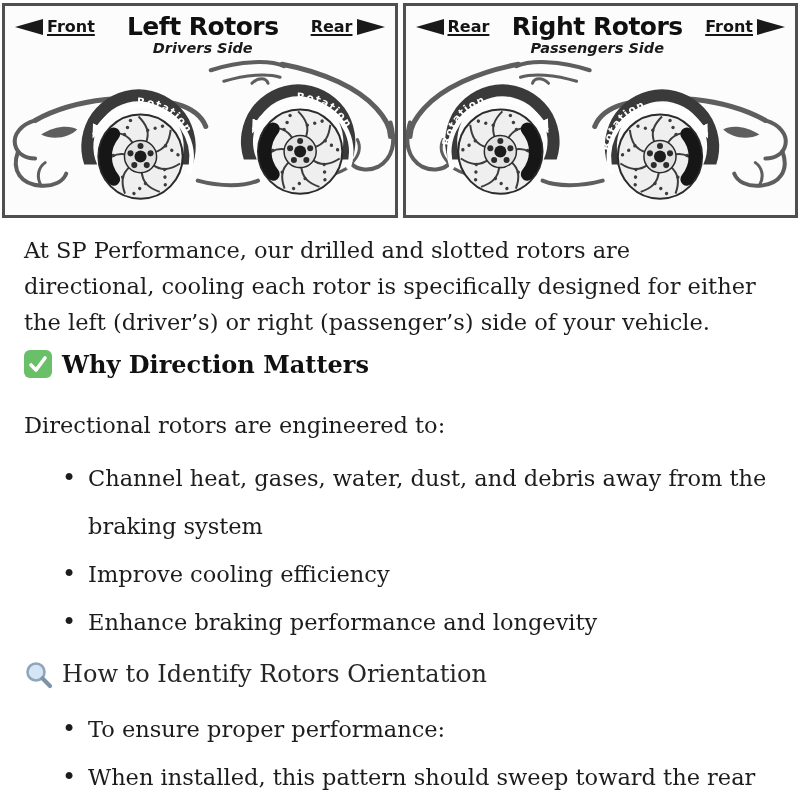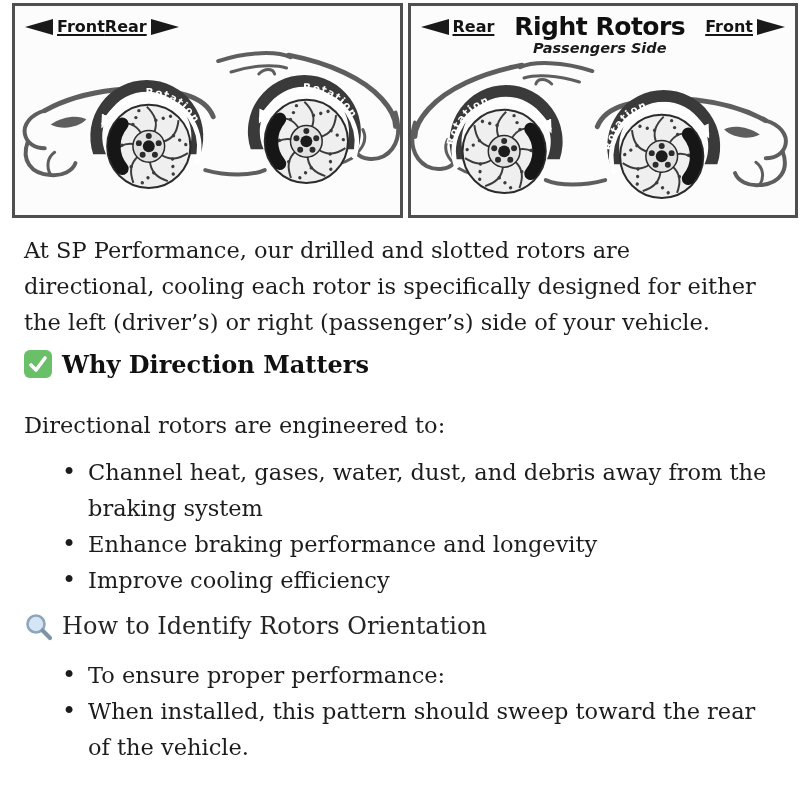--- a/index.html
+++ b/index.html
@@ -1,20 +1,20 @@
 <!DOCTYPE html>
 <html><head>
 <meta charset="utf-8">
 <style>
   * { margin:0; padding:0; box-sizing:border-box; }
   html,body { width:800px; background:#ffffff; font-family:"DejaVu Serif", serif; color:#1c1c1c; }
   .page { width:800px; height:800px; overflow:hidden; background:#fff; }
 
   
-  .panels { display:flex; gap:5px; padding:3px 2px 0 12px; height:218px;border-radius:29px; }
+  .panels { display:flex; gap:5px; padding:3px 2px 0 2px; height:218px;border-radius:29px; }
   .panel { flex:1; border:3px solid #4f4f4f; background:#fcfcfc; display:flex; flex-direction:column; overflow:hidden; }
   .panel-header { display:flex; align-items:flex-start; padding:7px 10px 0 10px; }
   .dir { display:flex; align-items:center; gap:4px; margin-top:4px; }
   .dir-label { font-family:"DejaVu Sans", sans-serif; font-weight:bold; font-size:16px; color:#141414;
                text-decoration:underline; text-decoration-thickness:2px; text-underline-offset:2px; }
   .tri { width:0; height:0; border-top:8px solid transparent; border-bottom:8px solid transparent; }
   .tri-left  { border-right:28px solid #1a1a1a; }
   .tri-right { border-left:28px solid #1a1a1a; }
   .panel-titles { flex:1; text-align:center; }
   .panel-title { font-family:"DejaVu Sans", sans-serif; font-weight:800; font-size:25px; letter-spacing:-0.5px; color:#101010; line-height:27px; }
@@ -25,38 +25,42 @@
   
   .content { padding:0 30px 0 24px; }
   .intro { margin-top:14px; font-size:22.5px; line-height:36px; max-width:740px; }
   .h-row { display:flex; gap:10px; margin-top:10px; }
   .h1-title { font-size:24px; font-weight:bold; color:#111; }
   .h2-row { margin-top:14px; gap:8px; }
   .h2-title { font-size:24px; font-weight:normal; color:#262626; }
   .lead { margin-top:28px; font-size:22.5px; line-height:36px; }
   ul.blist { list-style:none; margin-top:11px; }
   ul.blist2 { margin-top:15px; }
-  ul.blist li { position:relative; padding-left:64px; font-size:22.5px; line-height:36px; }
+  ul.blist li { position:relative; padding-left:64px; font-size:22.5px; line-height:48px; }
   ul.blist li::before { content:"•"; position:absolute; left:38px; top:0; font-size:24px; color:#1c1c1c; }
 
   .check-icon { width:28px; height:28px; border-radius:6px; background:#6abf69; flex:0 0 28px; display:flex; align-items:center; justify-content:center; }
   .mag-icon { width:30px; height:30px; flex:0 0 30px; }
 </style>
 </head>
 <body>
 
 <div class="page">
 
   <div class="panels">
 
     <div class="panel">
       <div class="panel-header">
         <div class="dir">
           <span class="tri tri-left"></span>
           <span class="dir-label">Front</span>
+        </div>
+        <div class="panel-titles">
+          <div class="panel-title">Left Rotors</div>
+          <div class="panel-subtitle">Drivers Side</div>
         </div>
         <div class="dir">
           <span class="dir-label">Rear</span>
           <span class="tri tri-right"></span>
         </div>
       </div>
       <div class="car-box">
         <svg viewBox="0 0 388 158" preserveAspectRatio="xMidYMid meet">
           <defs>
             <marker id="ah" markerUnits="userSpaceOnUse" markerWidth="14" markerHeight="12" refX="10" refY="6" orient="auto">
@@ -176,22 +180,22 @@
           <polyline points="7,15 12,20 21,8" fill="none" stroke="#ffffff" stroke-width="3.6" stroke-linecap="round" stroke-linejoin="round"></polyline>
         </svg>
       </span>
       <span class="h1-title">Why Direction Matters</span>
     </div>
 
     <p class="lead">Directional rotors are engineered to:</p>
 
     <ul class="blist">
       <li>Channel heat, gases, water, dust, and debris away from the braking system</li>
+      <li>Improve cooling efficiency</li>
       <li>Enhance braking performance and longevity</li>
-      <li>Improve cooling efficiency</li>
     </ul>
 
     <div class="h-row h2-row">
       <span class="mag-icon">
         <svg width="30" height="30" viewBox="0 0 30 30">
           <circle cx="12" cy="12" r="8.5" fill="#d4e6f6" stroke="#8fa6ba" stroke-width="2.6"></circle>
           <line x1="18.6" y1="18.6" x2="26" y2="26" stroke="#7f93a6" stroke-width="4.2" stroke-linecap="round"></line>
         </svg>
       </span>
       <span class="h2-title">How to Identify Rotors Orientation</span>

